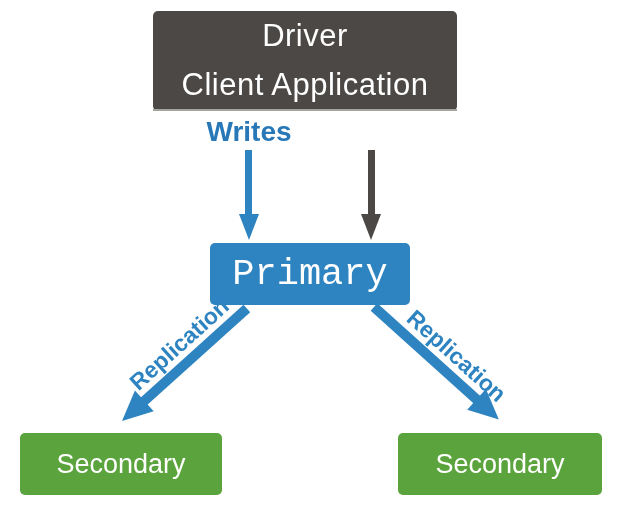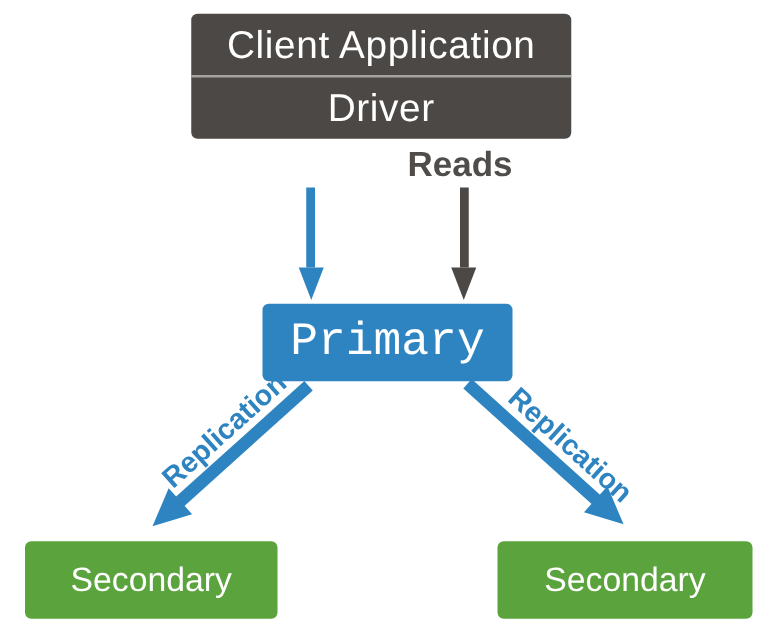--- a/index.html
+++ b/index.html
@@ -132,25 +132,25 @@
     color: var(--blue);
     white-space: nowrap;
   }
 </style>
 </head>
 <body>
 
 <div class="canvas">
 
   <div class="client-box">
+    <div class="half">Driver</div>
     <div class="half top">Client Application</div>
-    <div class="half">Driver</div>
   </div>
 
-  <div class="flow-label reads-label">Reads</div>
+  <div class="flow-label writes-label">Writes</div>
 
   <div class="v-shaft writes-shaft"></div>
   <div class="v-head writes-head"></div>
 
   <div class="v-shaft reads-shaft"></div>
   <div class="v-head reads-head"></div>
 
   <div class="node primary-box">Primary</div>
 
   <div class="repl-arrow repl-left">

